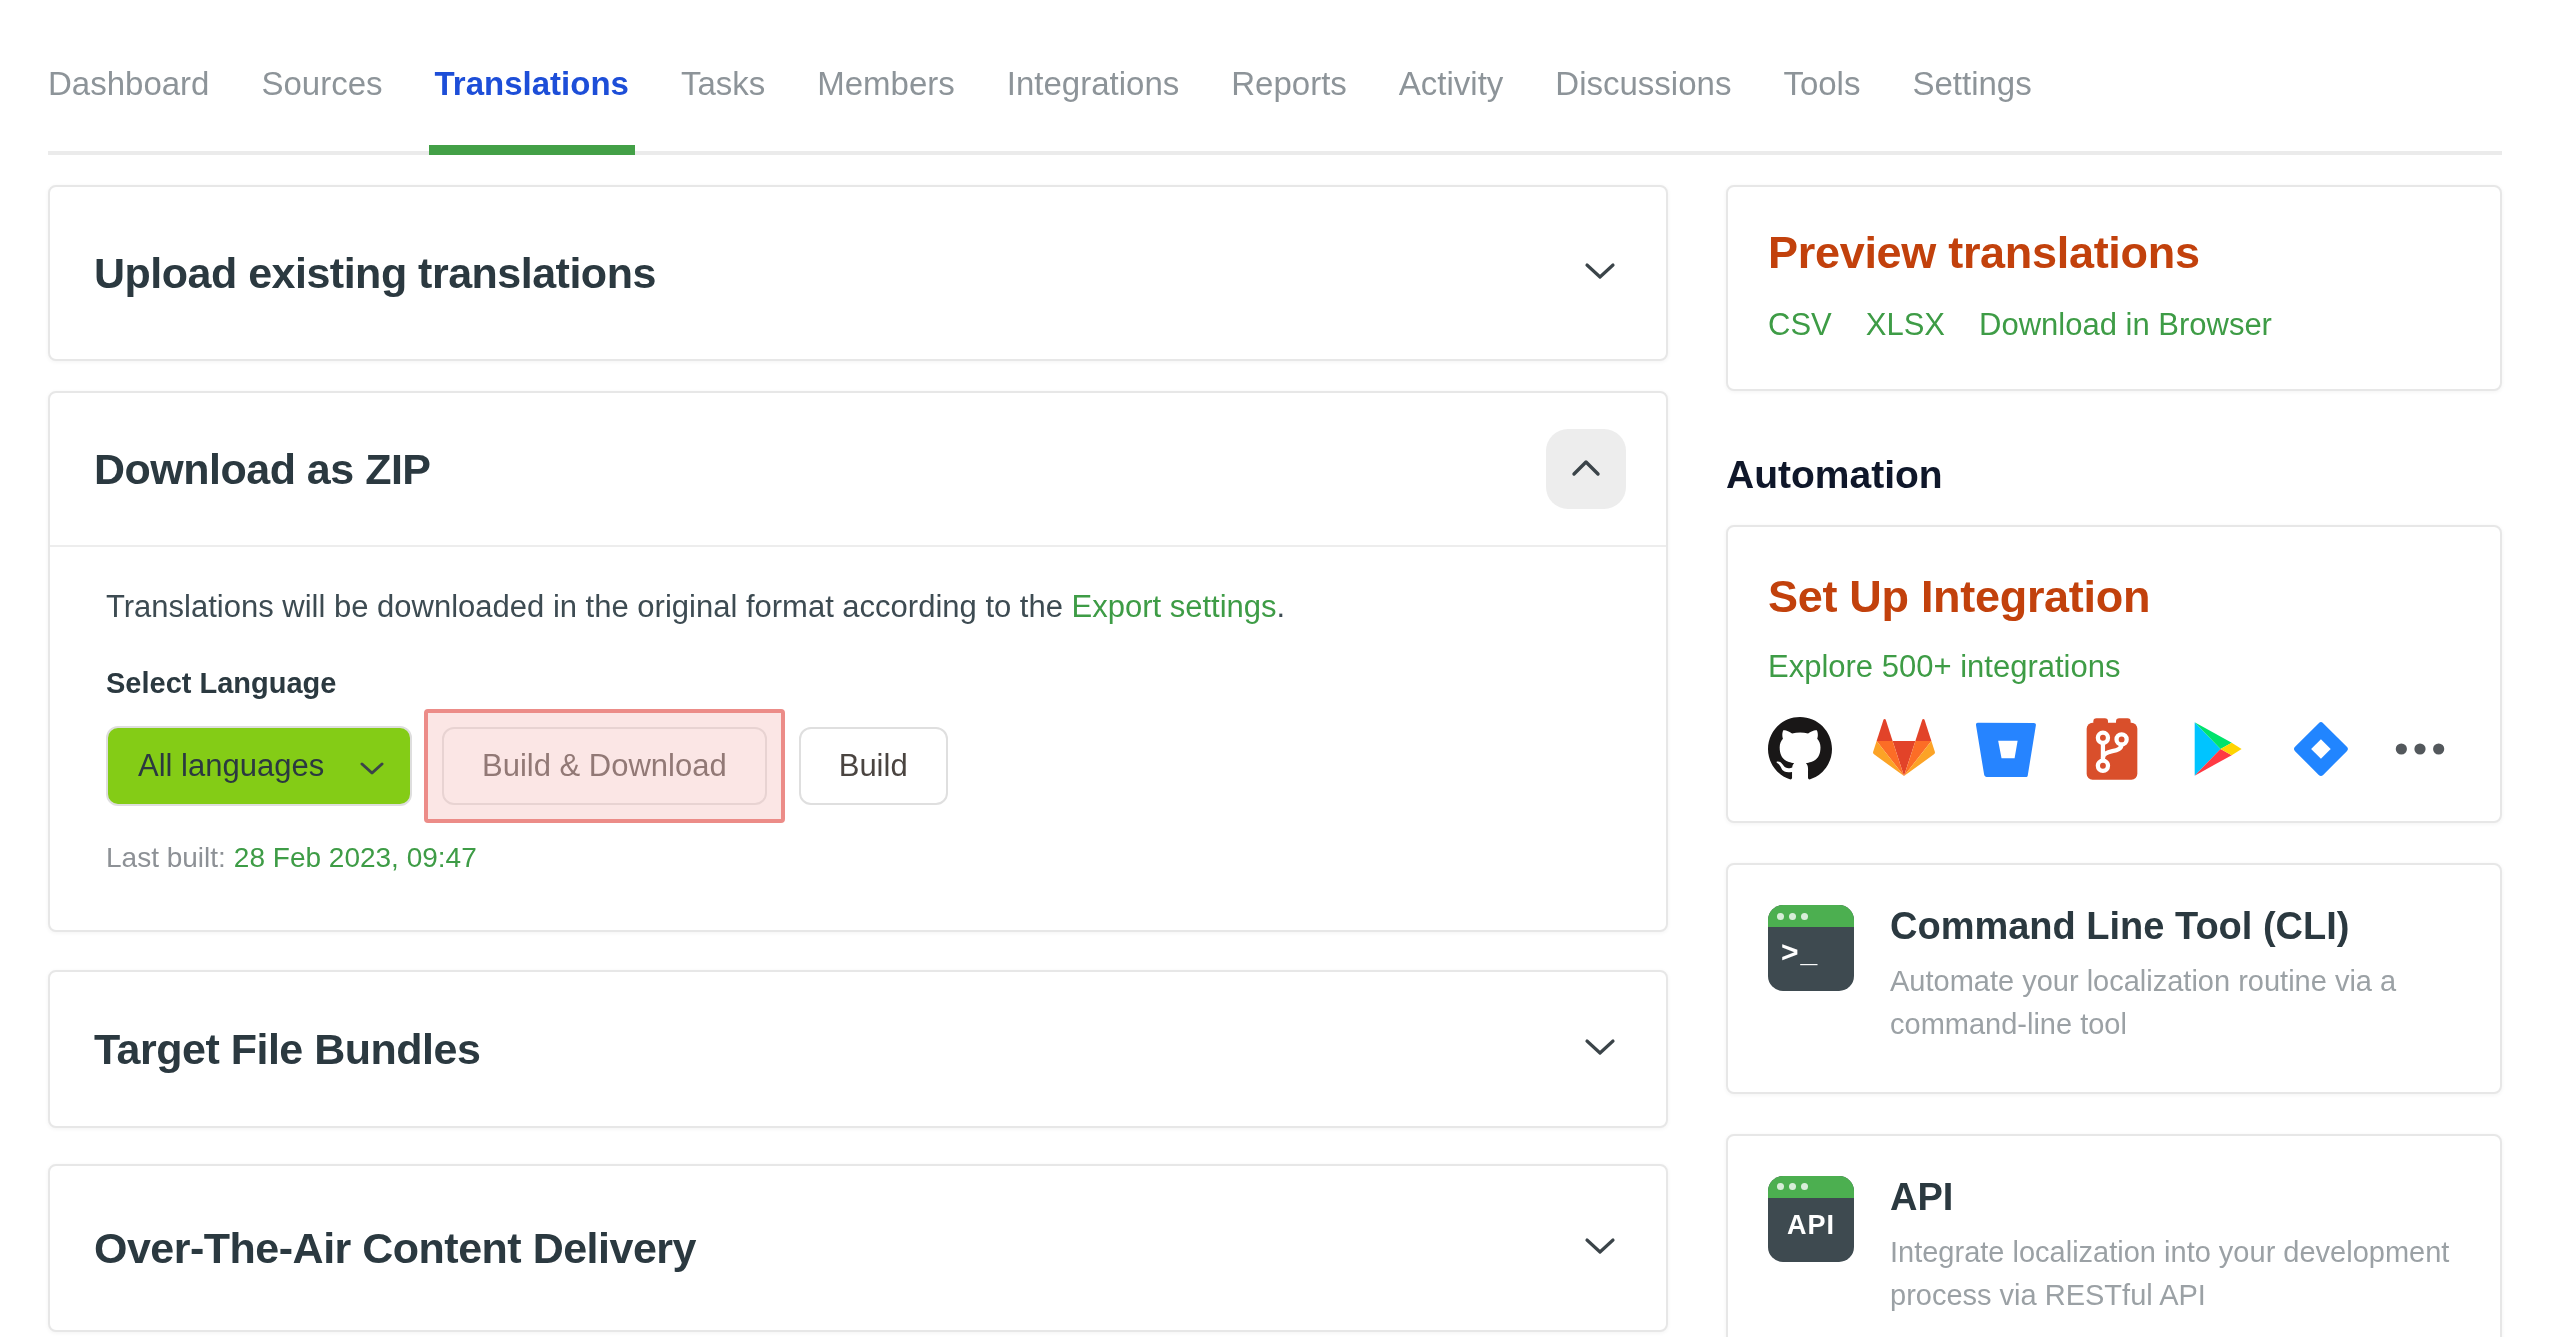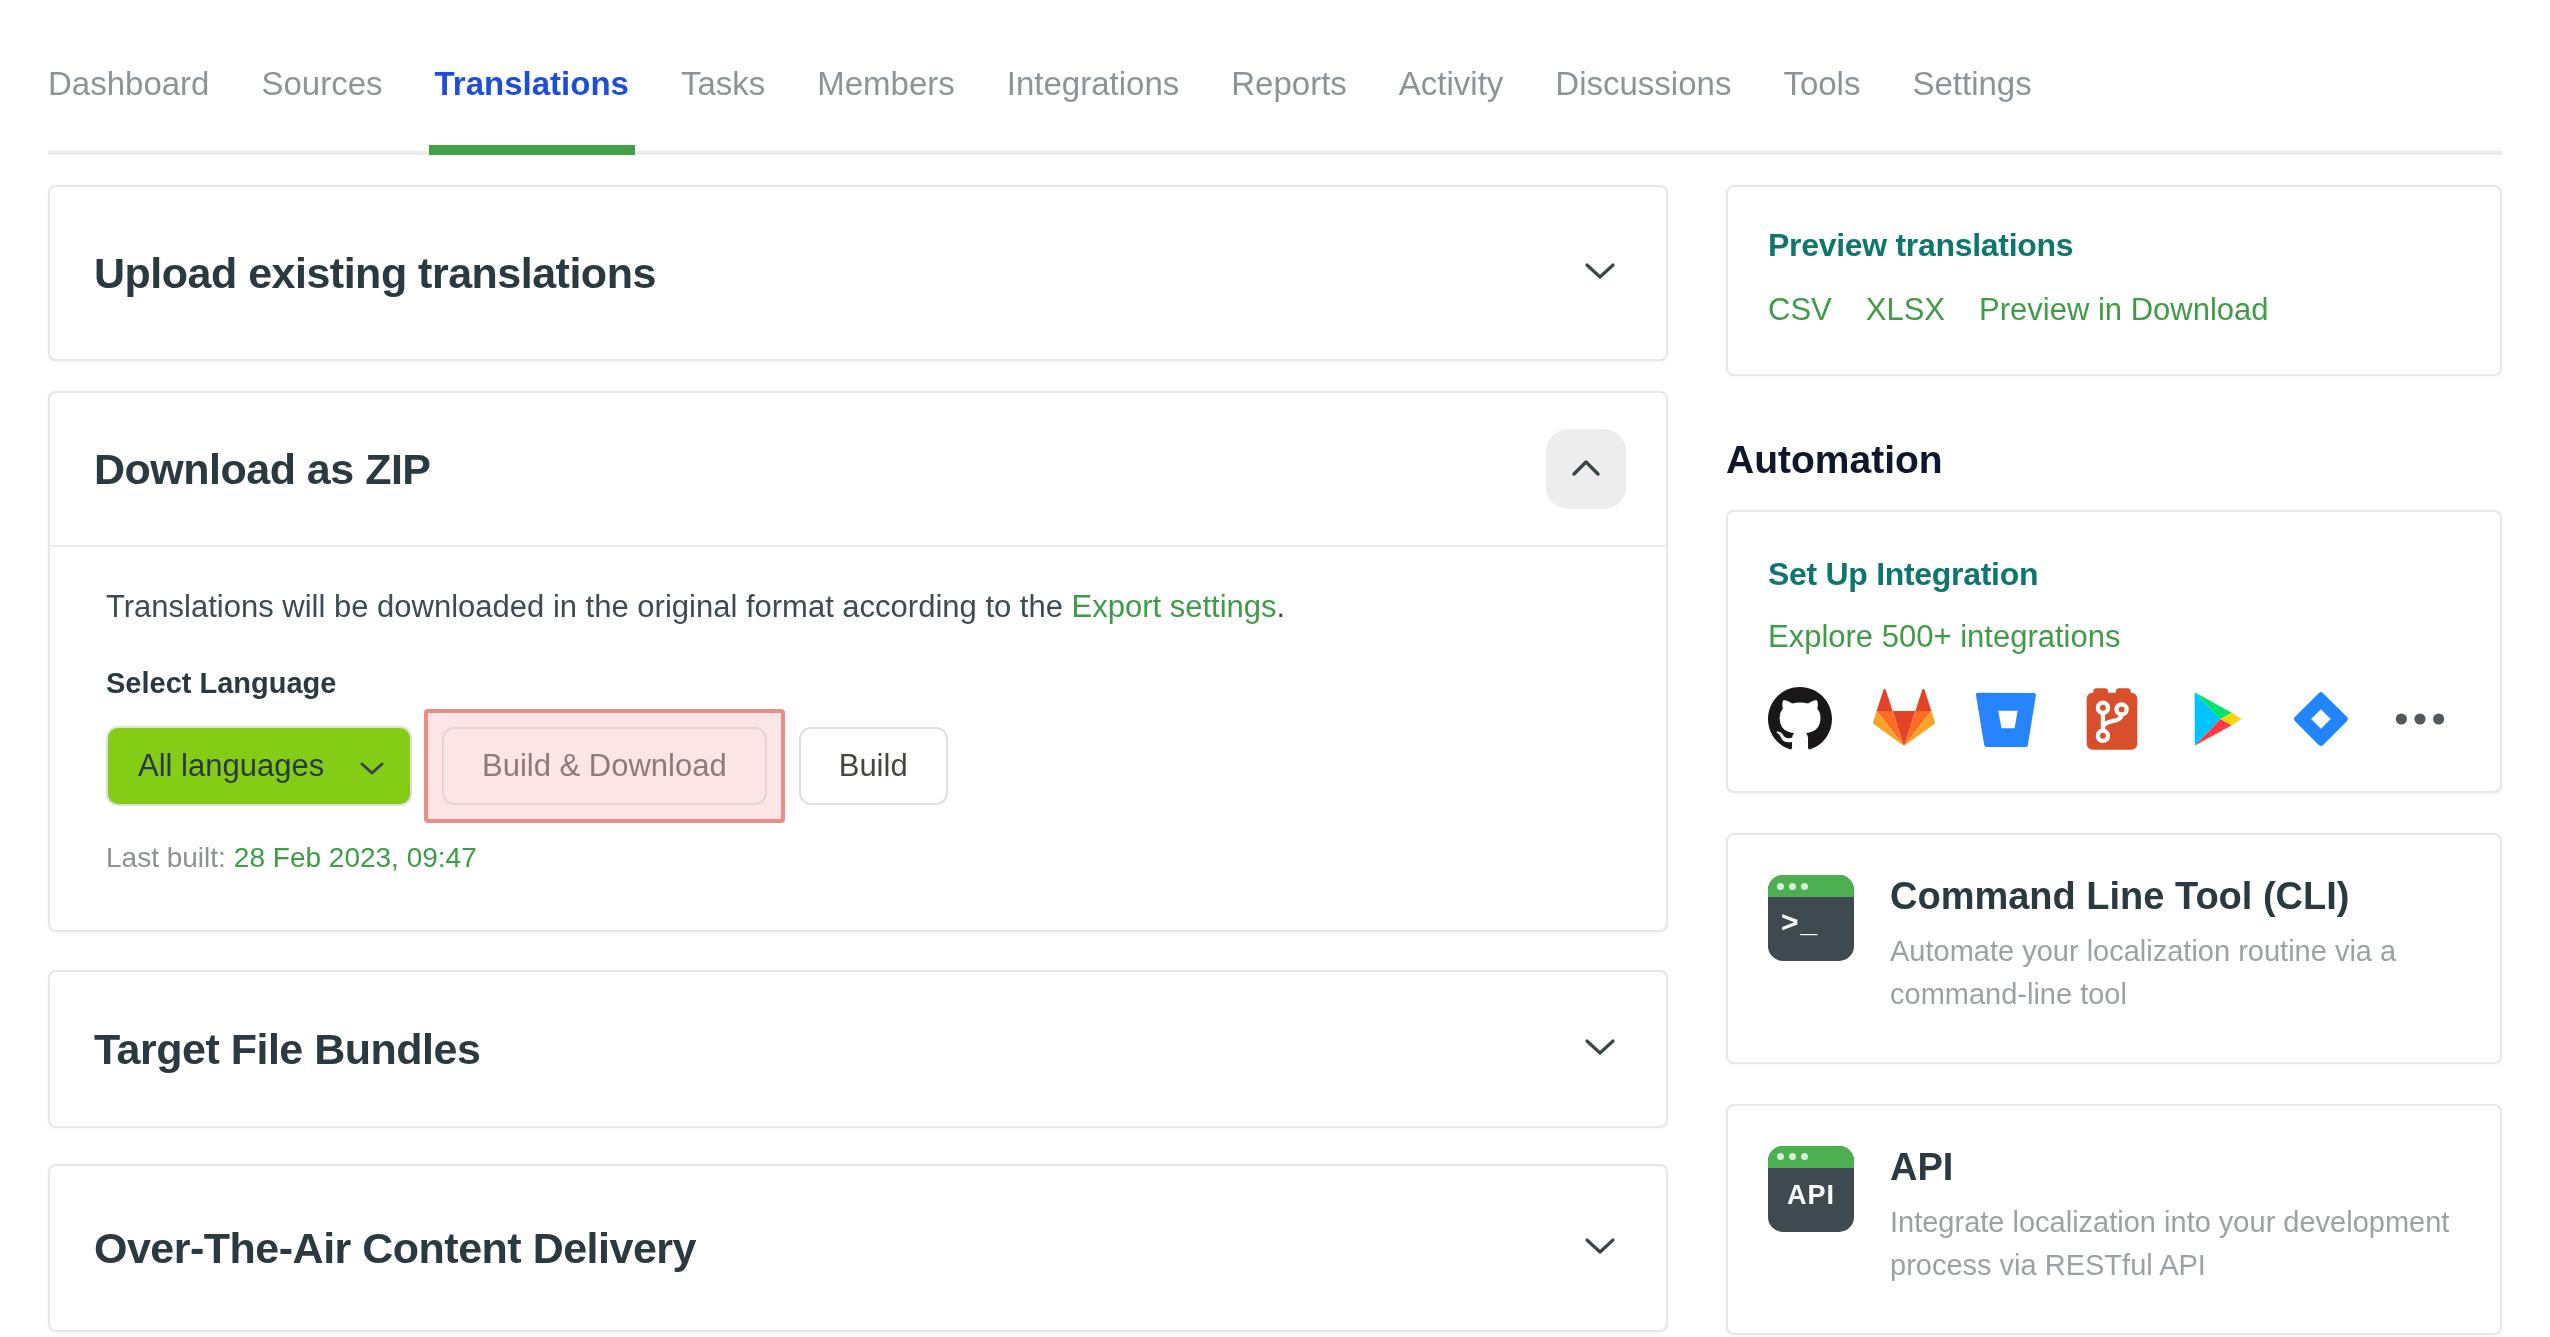--- a/index.html
+++ b/index.html
@@ -42,21 +42,21 @@
   .lang-select { width:306px; height:80px; border:2px solid #dedede; border-radius:12px; background:#84cc16; display:flex; align-items:center; justify-content:space-between; padding:0 26px 0 30px; font-size:31px; color:#2b3940; cursor:pointer; }
   .bd-wrap { position:relative; margin-left:30px; }
   .btn { height:78px; border:2px solid #dfdfdf; border-radius:12px; background:#fff; font-family:inherit; font-size:31px; color:#4a4440; padding:0 38px; cursor:pointer; }
   .bd-highlight { position:absolute; inset:-18px; border:4px solid #ec8c88; background:rgba(246,196,192,.42); border-radius:4px; pointer-events:none; }
   .btn-build { margin-left:32px; }
   .last-built { margin-top:36px; font-size:28px; color:#8d9196; }
   .last-built .green-link { margin-left:8px; }
 
   
   .preview-card { padding:40px 40px 46px; }
-  .side-title { font-size:32px; font-weight:bold; color:#0f766e; letter-spacing:-0.3px; }
+  .side-title { font-size:45px; font-weight:bold; color:#c2410c; letter-spacing:-0.3px; }
   .preview-links { margin-top:28px; display:flex; gap:34px; font-size:31px; }
   .automation-heading { margin-top:62px; font-size:39px; font-weight:bold; color:#0f172a; }
   .integration-card { margin-top:28px; padding:44px 40px 40px; }
   .integration-link { display:inline-block; margin-top:26px; font-size:31px; }
   .icon-row { margin-top:32px; display:flex; align-items:center; gap:40px; }
   .icon-row svg { display:block; }
 
   .tool-card { margin-top:40px; padding:40px 30px 46px 40px; display:flex; gap:36px; }
   .term-icon { flex:none; width:86px; height:86px; border-radius:15px; background:#3e4a50; overflow:hidden; }
   .term-bar { height:22px; background:#4caf50; display:flex; align-items:center; gap:5px; padding-left:9px; }
@@ -153,21 +153,21 @@
       </section>
     </div>
 
     <aside class="col-right">
 
       <section class="card preview-card">
         <h3 class="side-title">Preview translations</h3>
         <div class="preview-links">
           <a class="green-link">CSV</a>
           <a class="green-link">XLSX</a>
-          <a class="green-link">Preview in Download</a>
+          <a class="green-link">Download in Browser</a>
         </div>
       </section>
 
       <h3 class="automation-heading">Automation</h3>
 
       <section class="card integration-card">
         <h3 class="side-title">Set Up Integration</h3>
         <a class="green-link integration-link">Explore 500+ integrations</a>
         <div class="icon-row">
           <span>

